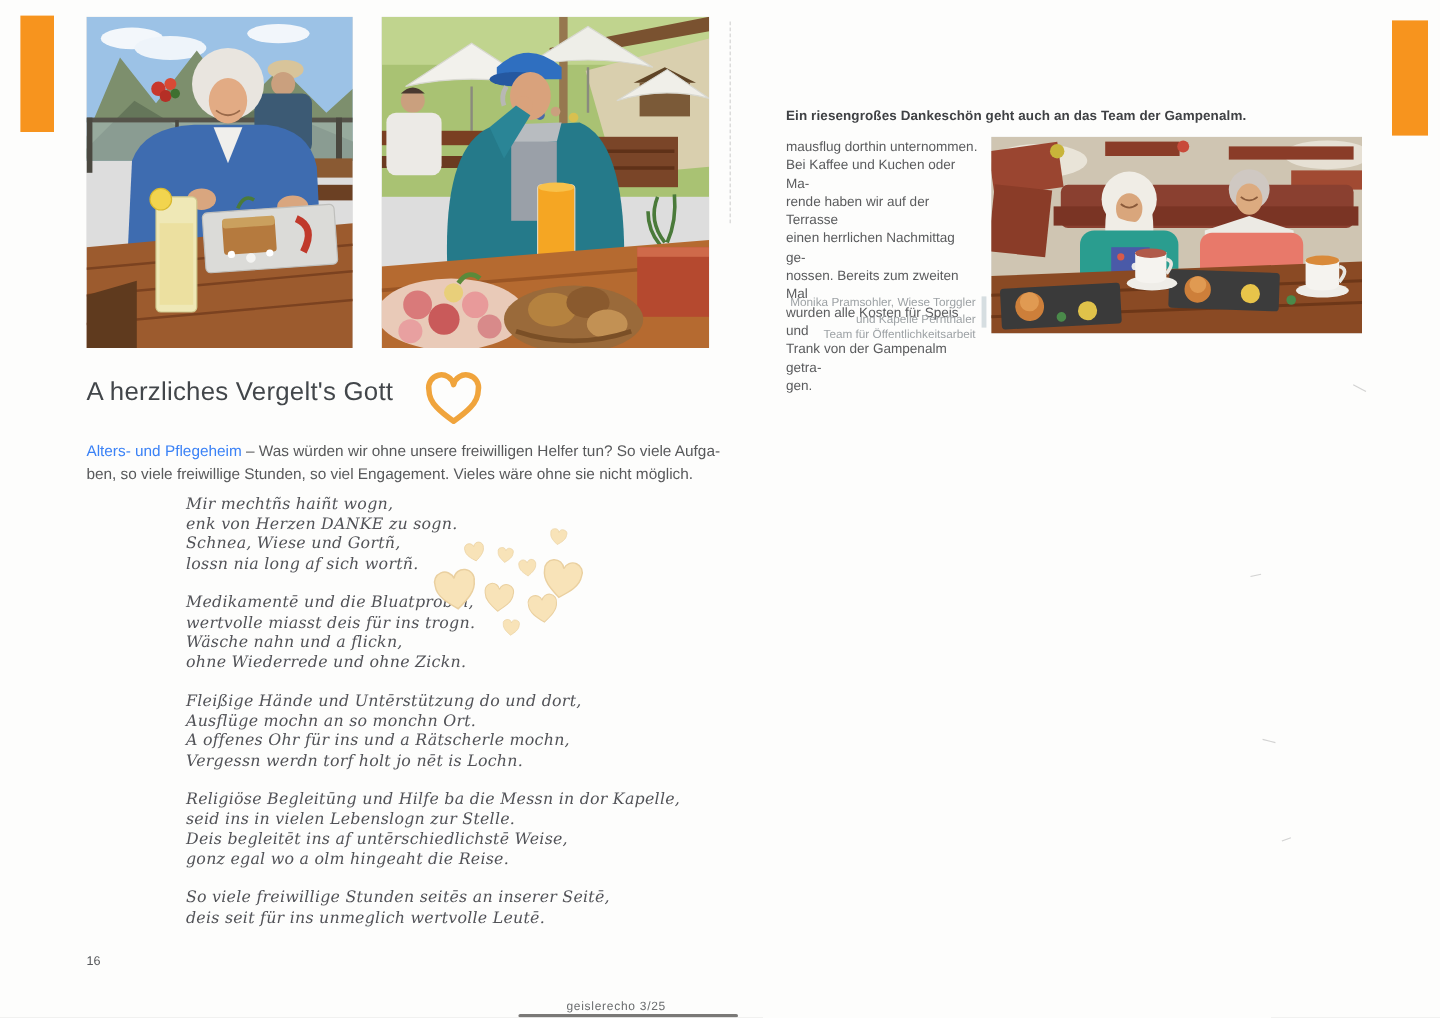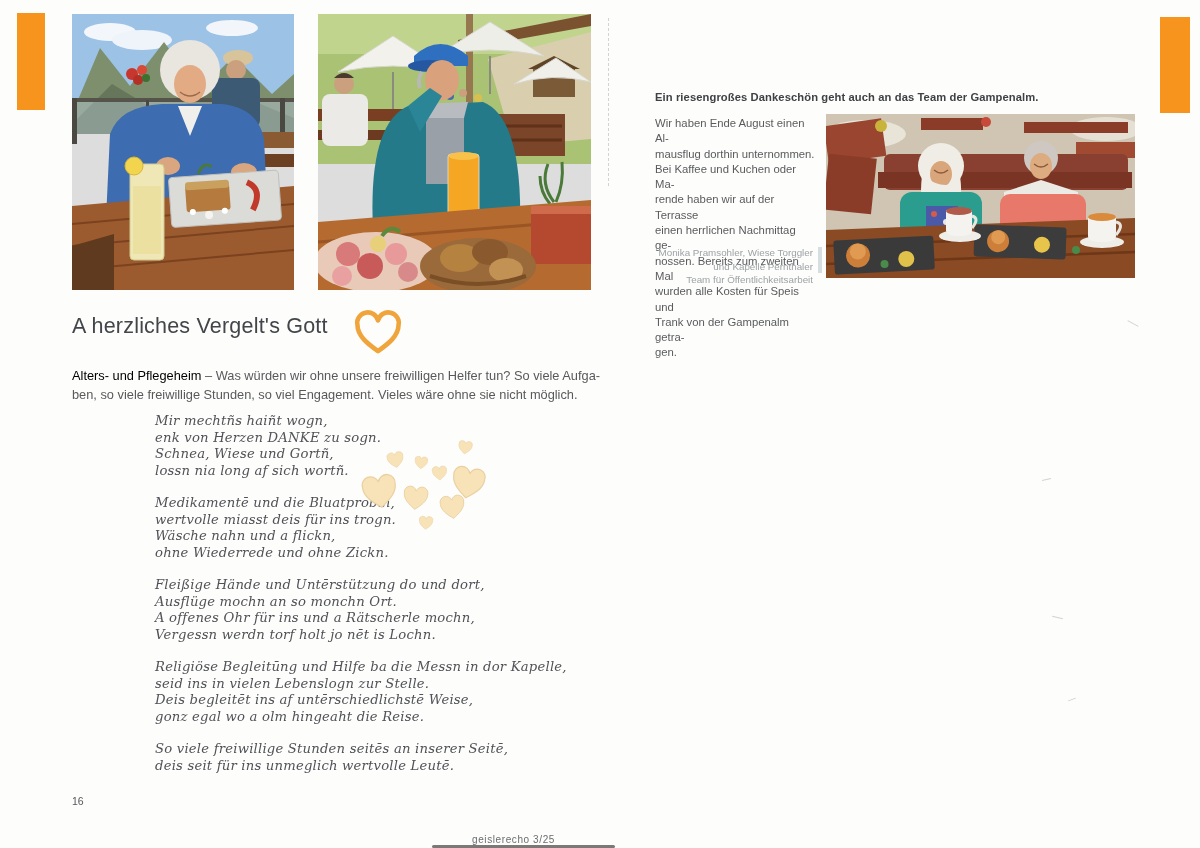--- a/index.html
+++ b/index.html
@@ -14,21 +14,21 @@
 
   
   .headline{
     left:72px;top:312px;width:330px;
     font-size:21.5px;line-height:28px;color:#42464a;letter-spacing:.2px;font-weight:400;
   }
   .lead{
     left:72px;top:366px;width:532px;
     font-size:12.8px;line-height:19px;color:#58595b;
   }
-  .lead .lab{color:#000000;}
+  .lead .lab{color:#3b82f6;}
 
   
   .poem{
     left:155px;top:413px;width:420px;
     font-family:"DejaVu Serif",serif;font-style:italic;
     font-size:13.2px;line-height:16.5px;color:#515257;letter-spacing:.2px;
   }
   .poem .stanza{margin:0 0 16px 0;}
 
   
@@ -287,21 +287,20 @@
         <use href="#h" transform="translate(50,52) rotate(5) scale(1.5)"></use>
         <use href="#h" transform="translate(84,64) rotate(-6) scale(1.5)"></use>
         <use href="#h" transform="translate(66,84) rotate(4) scale(0.85)"></use>
       </g>
     </svg>
   </div>
 
   <div class="abs r-head">Ein riesengroßes Dankeschön geht auch an das Team der Gampenalm.</div>
 
   <div class="abs r-body">
-    <div>Wir haben Ende August einen Al-</div>
     <div>mausflug dorthin unternommen.</div>
     <div>Bei Kaffee und Kuchen oder Ma-</div>
     <div>rende haben wir auf der Terrasse</div>
     <div>einen herrlichen Nachmittag ge-</div>
     <div>nossen. Bereits zum zweiten Mal</div>
     <div>wurden alle Kosten für Speis und</div>
     <div>Trank von der Gampenalm getra-</div>
     <div>gen.</div>
   </div>
 

